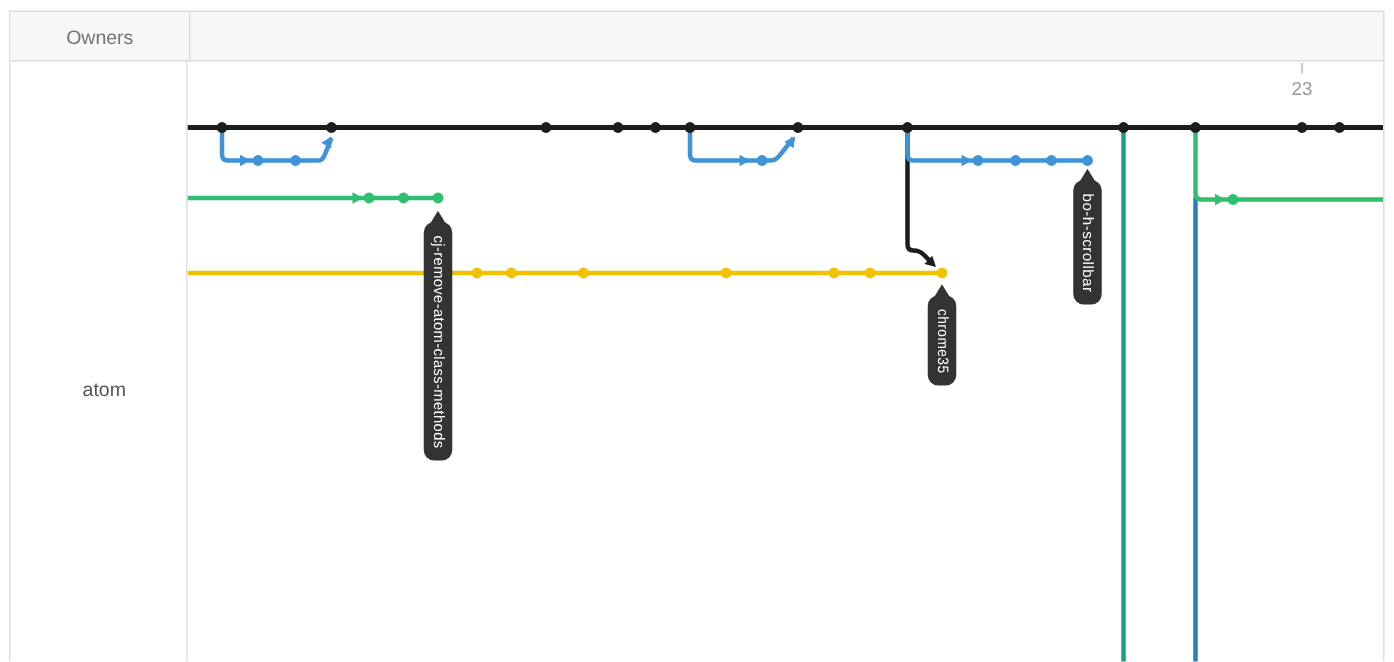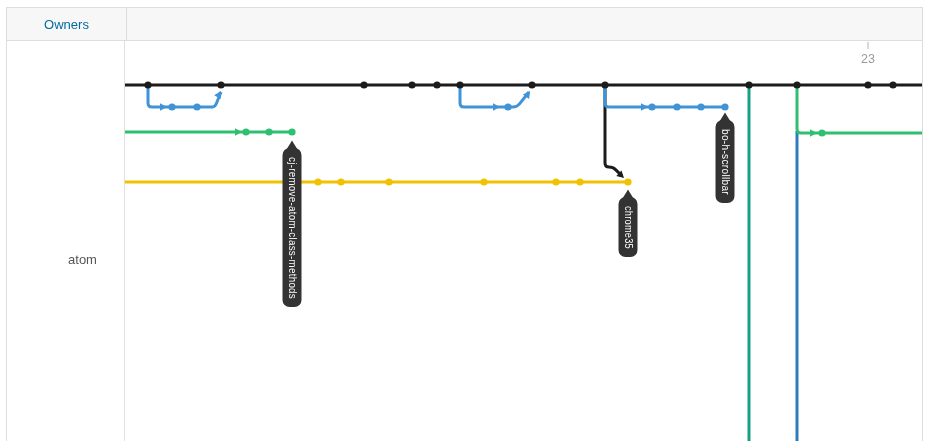--- a/index.html
+++ b/index.html
@@ -12,31 +12,31 @@
     border:1px solid #dddddd;border-bottom:none;background:#ffffff;
     box-sizing:border-box;
   }
   .panel-header{
     height:32px;background:#f7f7f7;border-bottom:1px solid #dddddd;
     display:flex;align-items:stretch;
   }
   .owners-cell{
     width:119px;border-right:1px solid #dddddd;
     display:flex;align-items:center;justify-content:center;
-    color:#0369a1;font-size:13px;
+    color:#737373;font-size:13px;
   }
   .panel-body{
     position:relative;height:401px;display:flex;
   }
   .repo-col{
     width:119px;border-right:1px solid #e0e0e0;box-sizing:content-box;
     position:relative;
   }
   .repo-name{
-    position:absolute;top:211px;left:17px;width:100%;text-align:center;
+    position:absolute;top:211px;left:4px;width:100%;text-align:center;
     color:#555555;font-size:13px;
   }
   .graph-area{position:relative;flex:1;}
   .graph-area svg{display:block;}
 </style>
 </head>
 <body>
 
 <div class="panel">
   <div class="panel-header">

